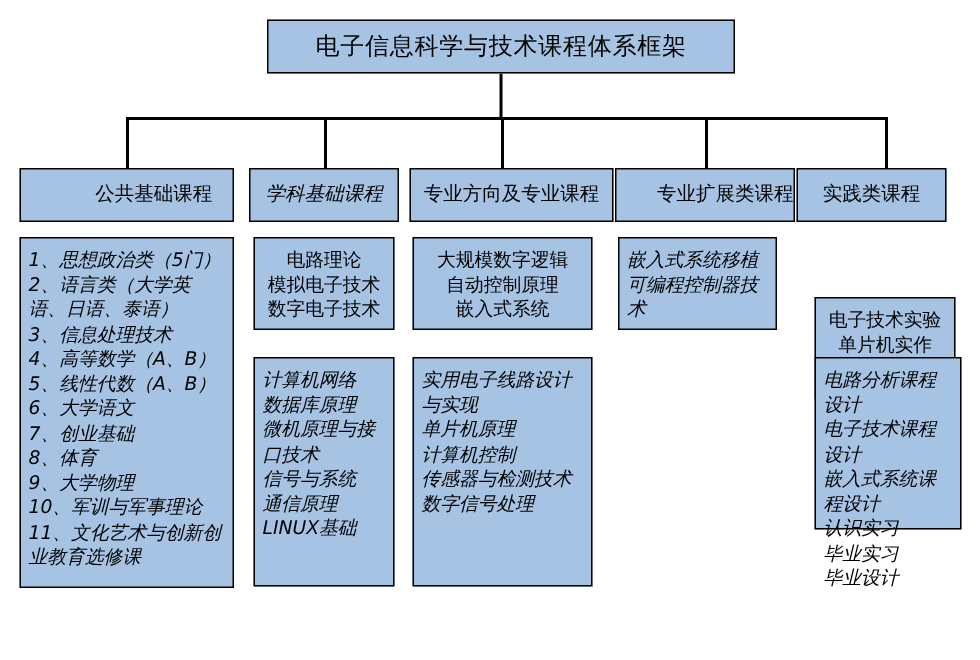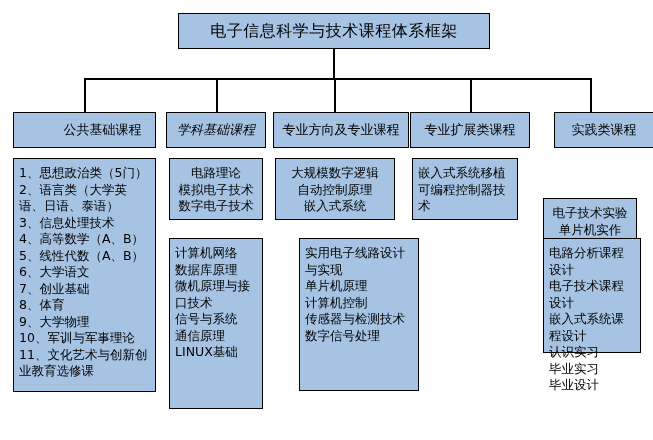--- a/index.html
+++ b/index.html
@@ -51,41 +51,41 @@
     height: 36px;
     top: 112px;
     display: flex;
     align-items: center;
     justify-content: center;
     font-size: 13px;
   }
   .hdr-0 { left: 13px;  width: 143px; padding-left: 36px; }
   .hdr-1 { left: 166px; width: 100px; font-style: italic; }
   .hdr-2 { left: 273px; width: 136px; }
-  .hdr-3 { left: 410px; width: 120px; }
-  .hdr-4 { left: 554px; width: 100px; }
+  .hdr-3 { left: 410px; width: 120px; justify-content: flex-end; }
+  .hdr-4 { left: 531px; width: 100px; }
 
   
   .content {
     font-size: 12.5px;
     padding: 6px 5px 5px 5px;
   }
   .content.center { text-align: center; }
-  .content.left   { text-align: left; }
+  .content.left   { text-align: left; font-style: italic; }
 
   
   .c0-a { left: 13px;  top: 158px; width: 143px; height: 234px; }
 
   
   .c1-a { left: 169px; top: 158px; width: 94px;  height: 62px; }
-  .c1-b { left: 169px; top: 238px; width: 94px;  height: 171px; }
+  .c1-b { left: 169px; top: 238px; width: 94px;  height: 153px; }
 
   
   .c2-a { left: 275px; top: 158px; width: 120px; height: 62px; }
-  .c2-b { left: 275px; top: 238px; width: 120px; height: 153px; margin-left: 24px; }
+  .c2-b { left: 275px; top: 238px; width: 120px; height: 153px; }
 
   
   .c3-a { left: 412px; top: 158px; width: 106px; height: 62px; }
   .c3-b { left: 412px; top: 238px; width: 106px; height: 153px; }
 
   
   .c4-a { left: 543px; top: 158px; width: 94px;  height: 68px; margin-top: 40px; }
   .c4-b { left: 543px; top: 238px; width: 98px;  height: 115px; }
 
   

